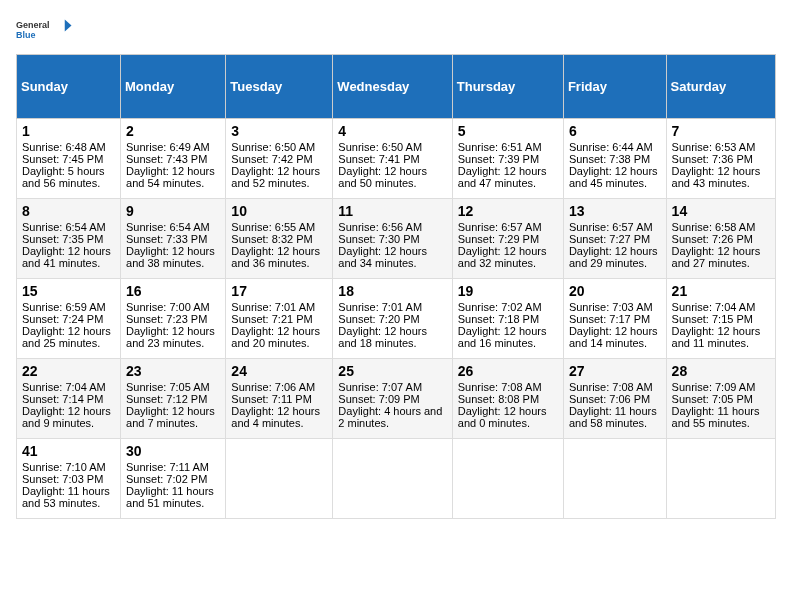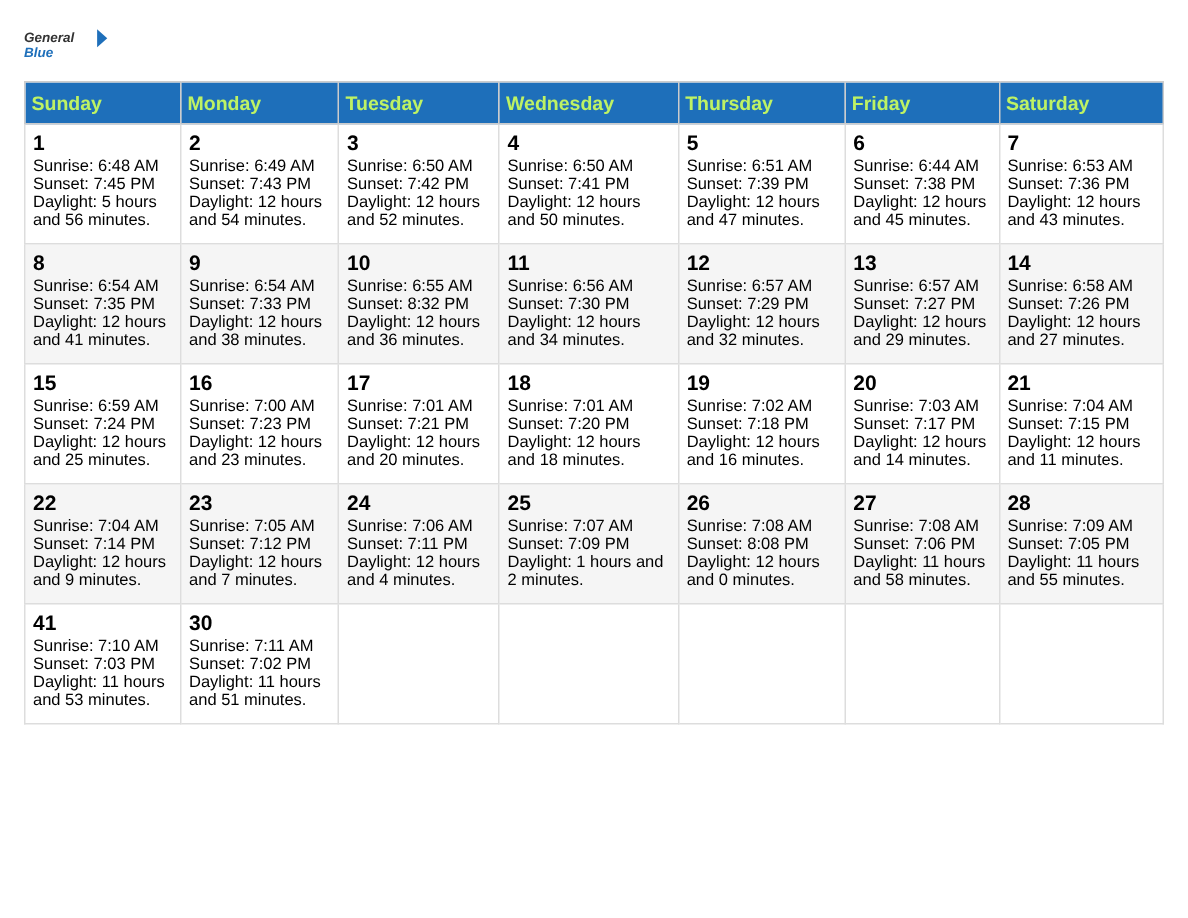--- a/index.html
+++ b/index.html
@@ -8,21 +8,20 @@
       background: #fff;
       width: 792px;
       min-height: 612px;
       padding: 16px;
     }
     .header-area {
       display: flex;
       justify-content: space-between;
       align-items: flex-start;
       margin-bottom: 10px;
-      font-style: italic;
     }
     .logo {
       display: flex;
       align-items: center;
       gap: 4px;
     }
     .logo-icon {
       width: 28px;
       height: 28px;
     }
@@ -38,22 +37,22 @@
       font-size: 15px;
       color: #555;
     }
     table {
       width: 100%;
       border-collapse: collapse;
       font-size: 11px;
     }
     th {
       background-color: #1e6fba;
-      color: #bef264;
-      padding: 6px 4px;
+      color: #ffffff;
+      padding: 24px 4px;
       text-align: left;
       font-size: 13px;
       font-weight: bold;
       border: 1px solid #ccc;
     }
     td {
       vertical-align: top;
       padding: 4px 5px;
       border: 1px solid #ddd;
       background: #fff;
@@ -253,21 +252,21 @@
         <td>
         <span class="day-num">24</span>
         <span>Sunrise: 7:06 AM</span><br>
         <span>Sunset: 7:11 PM</span><br>
         <span>Daylight: 12 hours and 4 minutes.</span>
       </td>
         <td>
         <span class="day-num">25</span>
         <span>Sunrise: 7:07 AM</span><br>
         <span>Sunset: 7:09 PM</span><br>
-        <span>Daylight: 1 hours and 2 minutes.</span>
+        <span>Daylight: 4 hours and 2 minutes.</span>
       </td>
         <td>
         <span class="day-num">26</span>
         <span>Sunrise: 7:08 AM</span><br>
         <span>Sunset: 8:08 PM</span><br>
         <span>Daylight: 12 hours and 0 minutes.</span>
       </td>
         <td>
         <span class="day-num">27</span>
         <span>Sunrise: 7:08 AM</span><br>

